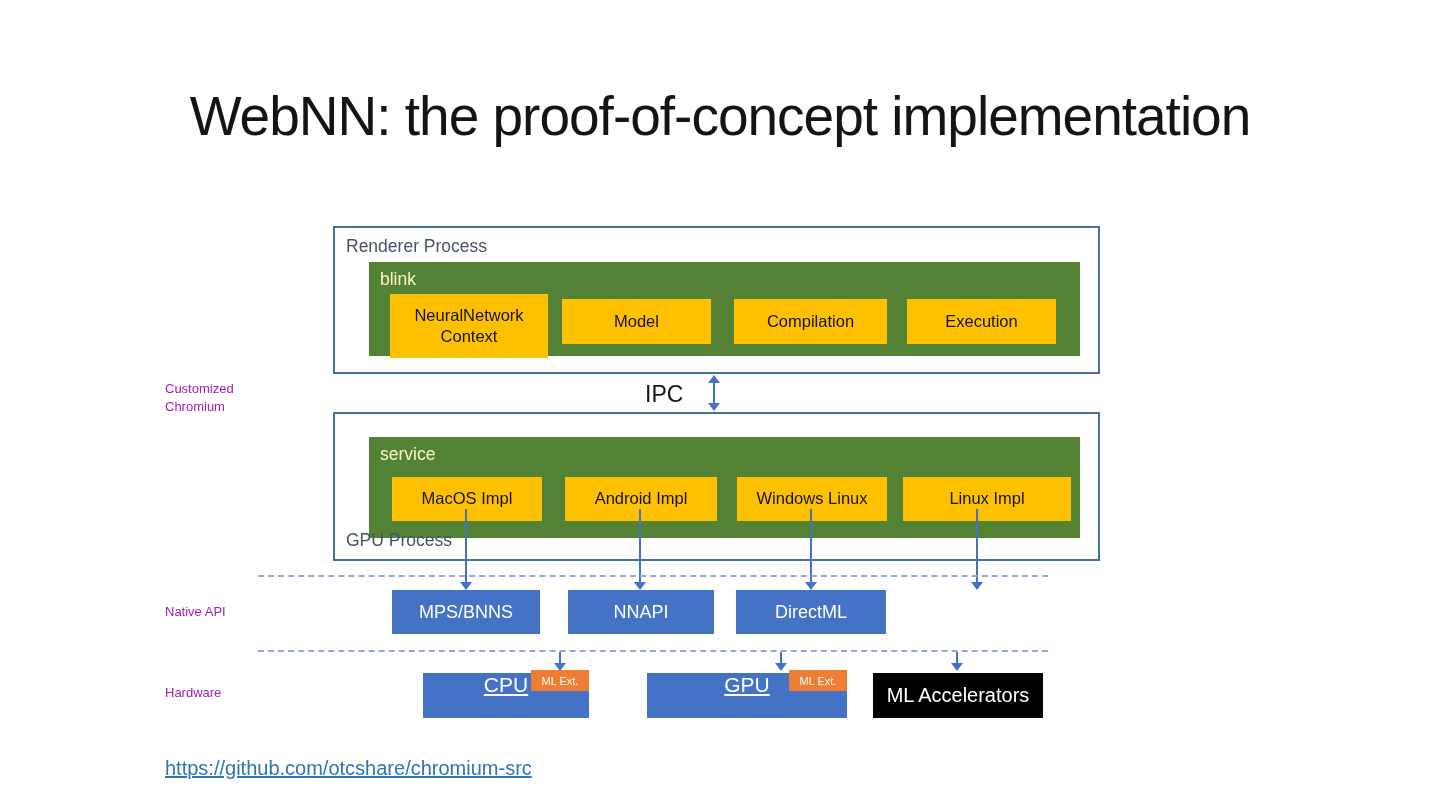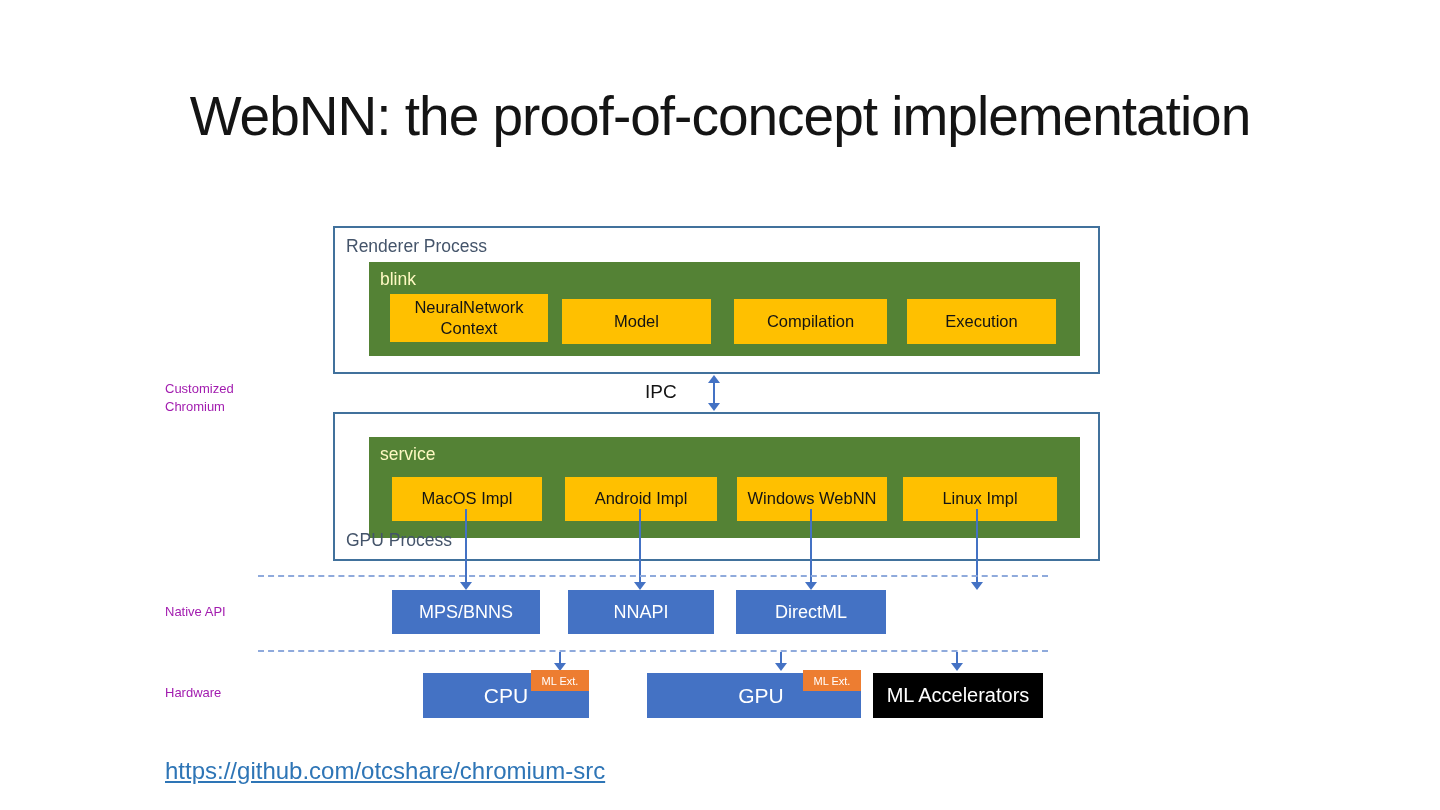--- a/index.html
+++ b/index.html
@@ -21,30 +21,30 @@
   .green-box { position:absolute; background:#548235; }
   #blink-box   { left:34px; top:34px; width:711px; height:94px; }
   #service-box { left:34px; top:11px; width:711px; height:101px;margin-top:12px; }
   .green-label { position:absolute; left:11px; top:7px; color:#fef9c3; font-size:17.5px; }
   
   .gold-box {
     position:absolute; background:#FFC000; color:#141414;
     display:flex; align-items:center; justify-content:center; text-align:center;
     font-size:16.5px; line-height:1.3;
   }
-  #mod-nn    { left:21px;  top:32px; width:158px; height:48px; }
+  #mod-nn    { left:21px;  top:32px; width:158px; height:64px; }
   #mod-model { left:193px; top:37px; width:149px; height:45px; }
   #mod-comp  { left:365px; top:37px; width:153px; height:45px; }
   #mod-exec  { left:538px; top:37px; width:149px; height:45px; }
   #impl-macos   { left:23px;  top:40px; width:150px; height:44px; }
   #impl-android { left:196px; top:40px; width:152px; height:44px; }
   #impl-windows { left:368px; top:40px; width:150px; height:44px; }
-  #impl-linux   { left:534px; top:40px; width:154px; height:44px; }
+  #impl-linux   { left:534px; top:40px; width:168px; height:44px; }
   
-  .ipc-label { position:absolute; left:645px; top:381px; font-size:19px; color:#141414; }
+  .ipc-label { position:absolute; left:645px; top:381px; font-size:23px; color:#141414; }
   .v-line { position:absolute; width:2px; background:#4472C4; }
   .head-down { position:absolute; width:0; height:0;
     border-left:6px solid transparent; border-right:6px solid transparent;
     border-top:8px solid #4472C4; }
   .head-up { position:absolute; width:0; height:0;
     border-left:6px solid transparent; border-right:6px solid transparent;
     border-bottom:8px solid #4472C4; }
   
   .dash { position:absolute; left:258px; width:790px; height:0; border-top:2px dashed #8FAADC; }
   #dash-1 { top:575px; }
@@ -59,37 +59,37 @@
     position:absolute; top:590px; height:44px; background:#4472C4; color:#ffffff;
     display:flex; align-items:center; justify-content:center; font-size:18px;
   }
   #api-mps      { left:392px; width:148px; }
   #api-nnapi    { left:568px; width:146px; }
   #api-directml { left:736px; width:150px; }
   #api-openvino { left:903px; width:147px; }
   
   .hw-blue {
     position:absolute; top:673px; height:45px; background:#4472C4; color:#ffffff;
-    display:flex; align-items:center; justify-content:center; font-size:21px;
+    display:flex; align-items:flex-start; justify-content:center; font-size:21px;text-decoration:underline;
   }
   #hw-cpu { left:423px; width:166px; }
-  #hw-gpu { left:647px; width:200px;padding-left:14px; }
+  #hw-gpu { left:647px; width:200px; }
   .ext-tag {
     position:absolute; top:-3px; right:0; width:58px; height:21px;
     background:#ED7D31; color:#ffffff; font-size:11px;
     display:flex; align-items:center; justify-content:center;
   }
   #hw-accel {
     position:absolute; left:873px; top:673px; width:170px; height:45px;
     background:#000000; color:#ffffff; font-size:20px;
     display:flex; align-items:center; justify-content:center;
   }
   
   .src-link {
-    position:absolute; left:165px; top:757px; font-size:24px;
+    position:absolute; left:165px; top:757px; font-size:20px;
     color:#2E75B6; text-decoration:underline;
   }
 </style>
 </head>
 <body>
 
 <div id="slide">
 
   <div class="title">WebNN: the proof-of-concept implementation</div>
 
@@ -109,21 +109,21 @@
     <div class="head-up" style="left:708px; top:375px;"></div>
     <div class="v-line" style="left:713px; top:381px; height:25px;"></div>
     <div class="head-down" style="left:708px; top:403px;"></div>
   </div>
 
   <div class="proc-box" id="gpu-box">
     <div class="green-box" id="service-box">
       <div class="green-label">service</div>
       <div class="gold-box" id="impl-macos">MacOS Impl</div>
       <div class="gold-box" id="impl-android">Android Impl</div>
-      <div class="gold-box" id="impl-windows">Windows WebNN</div>
+      <div class="gold-box" id="impl-windows">Windows Linux</div>
       <div class="gold-box" id="impl-linux">Linux Impl</div>
     </div>
     <div class="proc-label bottom">GPU Process</div>
   </div>
 
   <div>
     <div class="v-line" style="left:465px; top:509px; height:74px;"></div>
     <div class="head-down" style="left:460px; top:582px;"></div>
   </div>
   <div>

